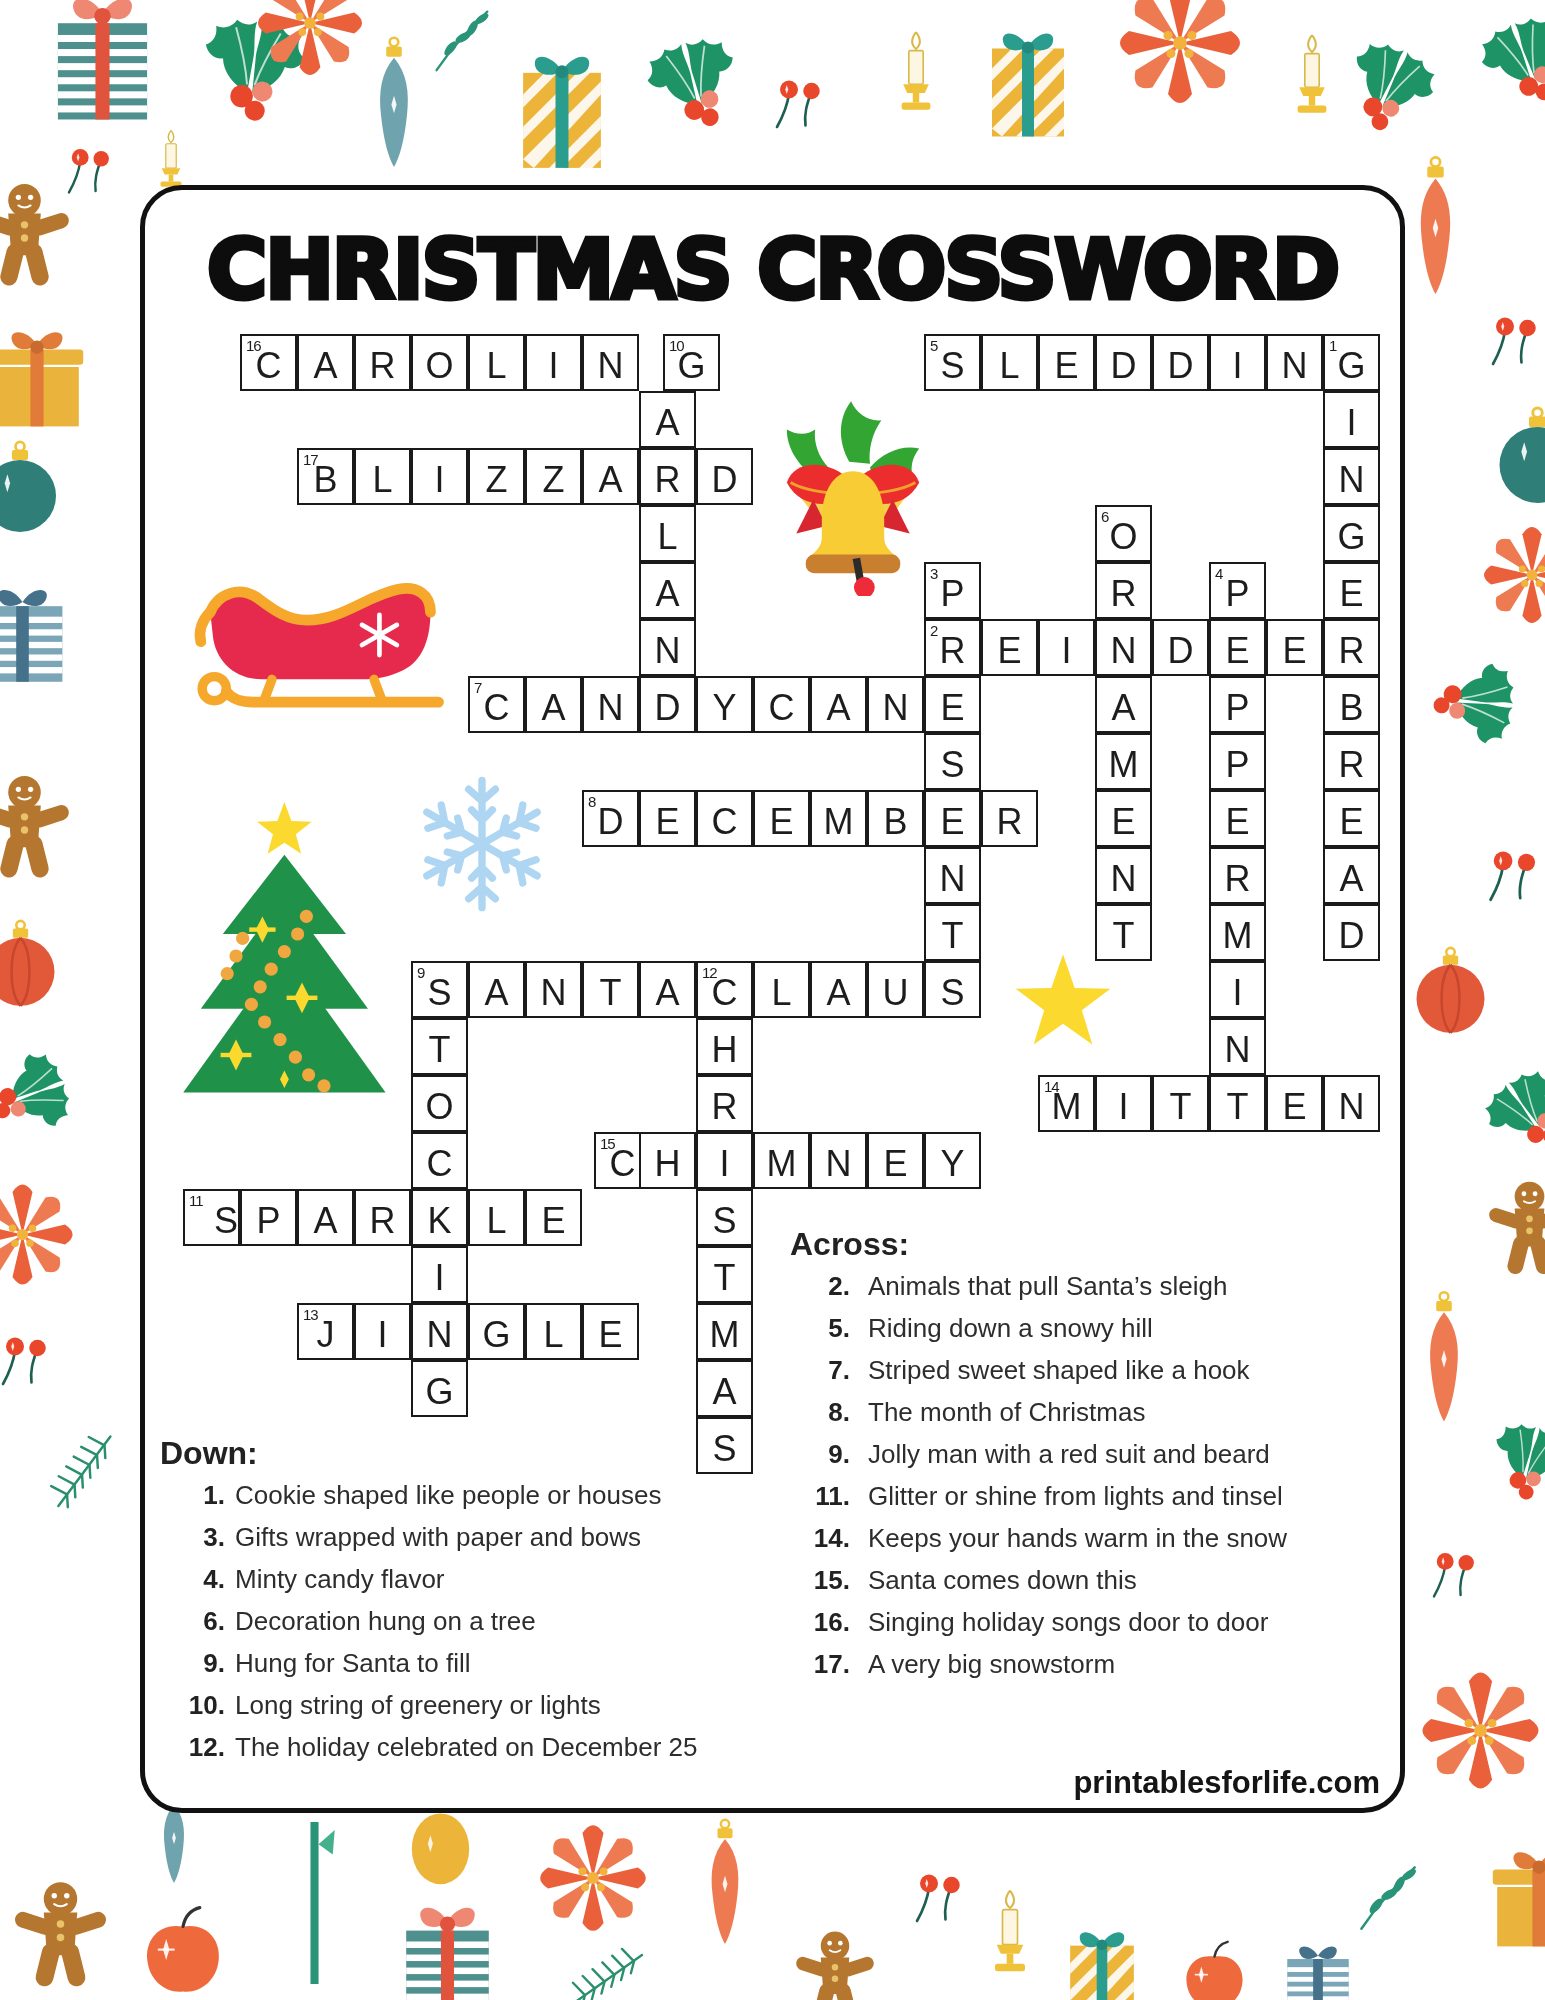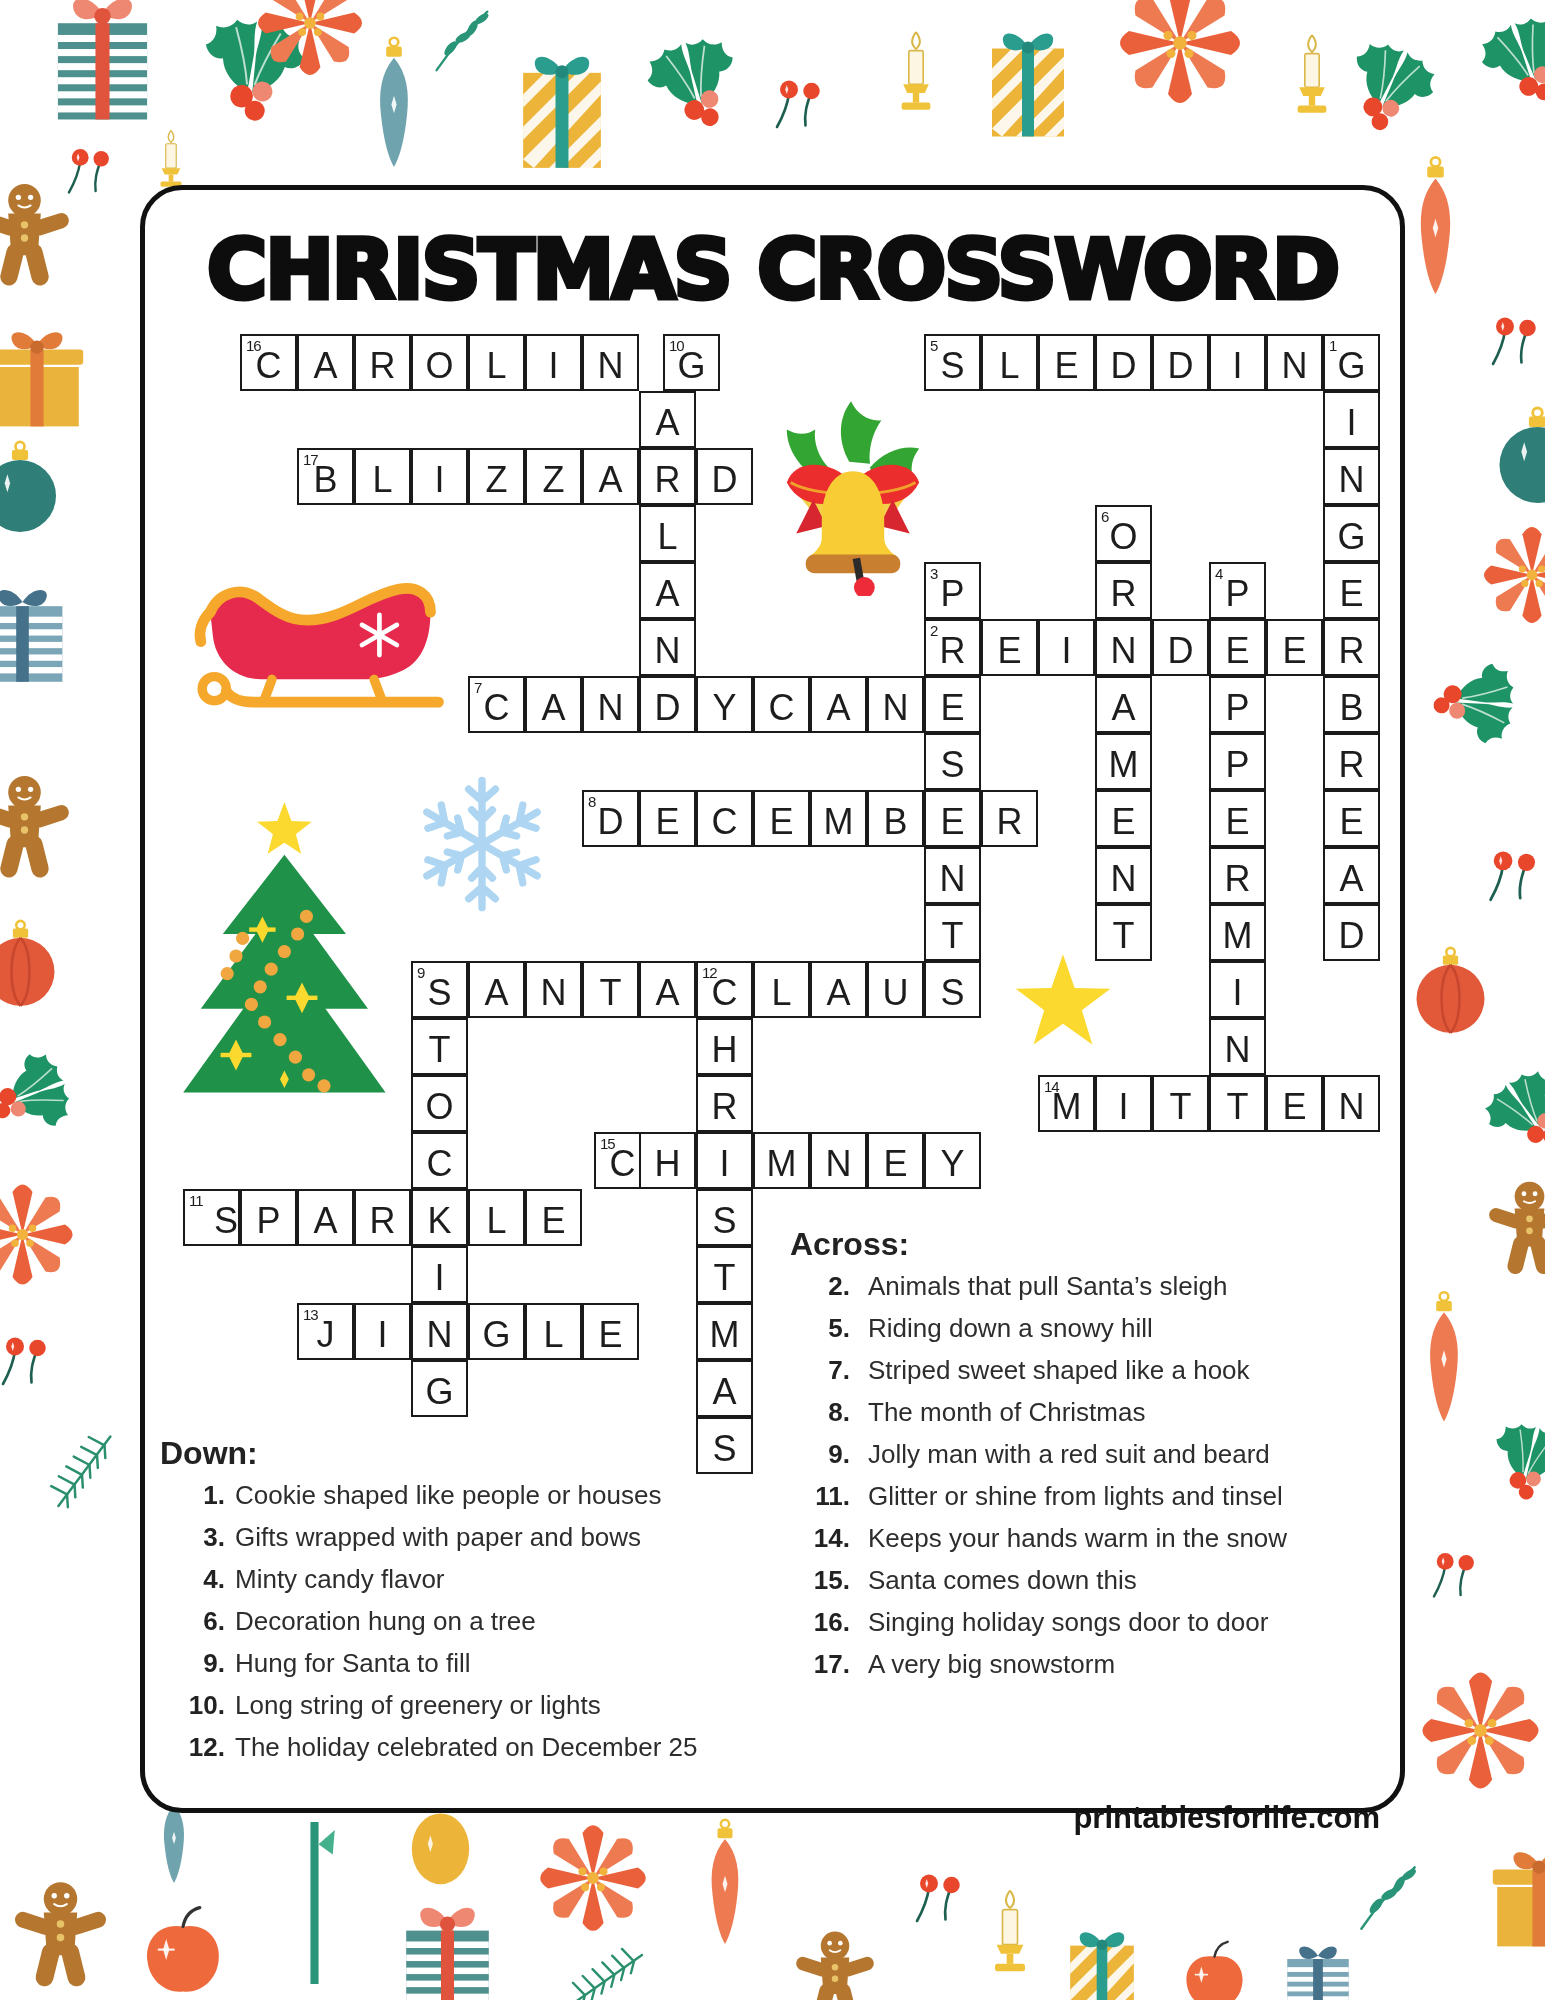--- a/index.html
+++ b/index.html
@@ -13,21 +13,21 @@
   .cell .letter{font-size:36px;color:#1d1d1d;margin-top:6px;}
   .cell .cellnum{position:absolute;top:1px;left:4px;font-size:15px;color:#1d1d1d;letter-spacing:-1px;}
   .clues{position:absolute;}
   .clues h2{margin:0 0 8px 0;font-size:32px;font-weight:bold;color:#222;}
   .clue-row{display:flex;height:42px;align-items:flex-start;font-size:26px;color:#2d2d2d;}
   .clue-row .clue-num{font-weight:bold;text-align:right;flex:none;color:#222;}
   #across-clues{left:645px;top:1036px;width:600px;}
   #across-clues .clue-num{width:60px;margin-right:18px;}
   #down-clues{left:15px;top:1245px;width:615px;}
   #down-clues .clue-num{width:65px;margin-right:10px;}
-  #site{position:absolute;right:20px;top:1575px;font-size:31px;font-weight:bold;color:#151515;margin-top:35px;}
+  #site{position:absolute;right:20px;top:1575px;font-size:31px;font-weight:bold;color:#151515;}
   #illustrations .decor{z-index:1;}
   #grid{z-index:3;}
   .clues,#site,#title{z-index:4;}
 </style>
 </head>
 <body>
 
 <div id="page">
   <div id="border-pattern">
       <div class="decor" style="left: 40px; top: -12px; width: 125px; height: 135px;">

